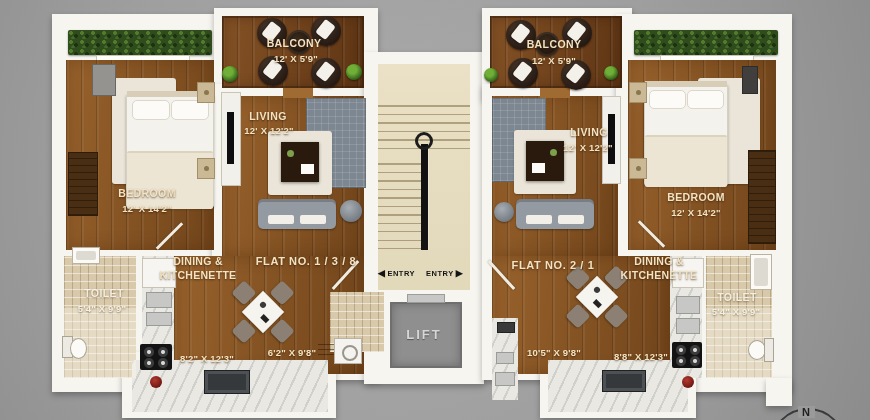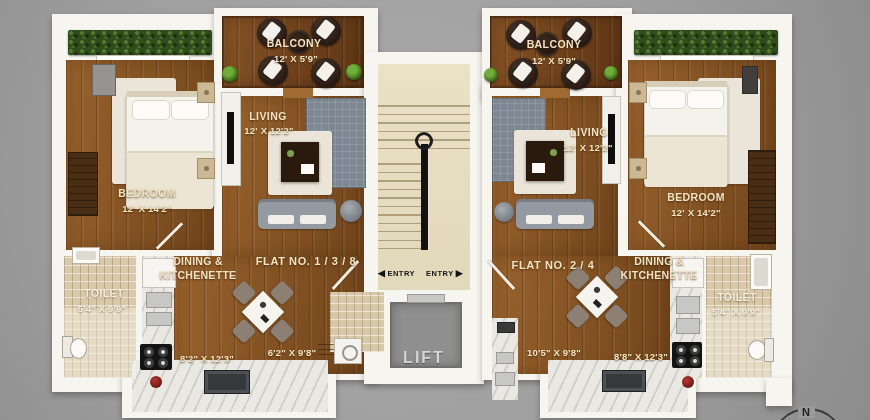--- a/index.html
+++ b/index.html
@@ -26,21 +26,21 @@
         background-size:11px 9px;box-shadow:0 1px 2px rgba(0,0,0,.4);}
   .sill{position:absolute;background:#fdfdfa;border:1px solid #c9c4b4;}
   .lift{position:absolute;background:#8f8f8f;border:2px solid #6f6f6f;box-shadow:inset 0 0 10px rgba(0,0,0,.25);}
   .lbl{position:absolute;transform:translate(-50%,-50%);color:#f2e3c2;font-weight:bold;font-size:10.5px;
        letter-spacing:.4px;white-space:nowrap;text-shadow:0 1px 2px rgba(50,25,5,.65);z-index:30;}
   .dim{font-size:9.5px;letter-spacing:.2px;}
   .flatno{font-size:11px;letter-spacing:.6px;}
   .onTile{color:rgba(252,248,238,.88);text-shadow:0 1px 2px rgba(110,90,50,.7);}
   .wrapLbl{position:absolute;color:#f2e3c2;font-weight:bold;font-size:10.5px;text-align:center;
        line-height:1.3;letter-spacing:.3px;text-shadow:0 1px 2px rgba(50,25,5,.65);z-index:30;}
-  .liftLbl{color:#d6d6d6;font-size:16px;letter-spacing:2px;text-shadow:0 1px 1px rgba(0,0,0,.4);margin-top:24px;}
+  .liftLbl{color:#d6d6d6;font-size:13px;letter-spacing:2px;text-shadow:0 1px 1px rgba(0,0,0,.4);}
   .entry{position:absolute;display:flex;align-items:center;gap:2px;color:#141414;font-weight:bold;
        font-size:7.5px;letter-spacing:.5px;z-index:30;}
   .entry .arr{font-size:9px;line-height:1;}
   .chairR{position:absolute;background:radial-gradient(circle at 40% 35%, #4a382a, #241812 75%);border-radius:50%;box-shadow:0 1px 2px rgba(0,0,0,.5);}
   .cush{position:absolute;left:8px;top:5px;width:13px;height:17px;background:#f4f1ea;border-radius:3px;
        transform:rotate(38deg);box-shadow:-1px 1px 2px rgba(0,0,0,.4);}
   .btable{position:absolute;background:radial-gradient(circle at 45% 40%, #3c2c1d, #1f140c 75%);border-radius:50%;box-shadow:inset 0 0 0 2px rgba(255,255,255,.08),0 1px 2px rgba(0,0,0,.5);}
   .plant{position:absolute;border-radius:50%;background:radial-gradient(circle at 40% 35%, #6fae37 0 30%, #2e5a16 75%);box-shadow:0 1px 2px rgba(0,0,0,.5);}
   .rugW{position:absolute;background:#eae5d8;border-radius:3px;box-shadow:0 1px 2px rgba(0,0,0,.25);}
   .rugG{position:absolute;background:#7d8791;border:1px solid rgba(0,0,0,.25);
@@ -300,19 +300,19 @@
 
   <div class="lbl" style="left:554px;top:44px;">BALCONY</div>
   <div class="lbl dim" style="left:554px;top:60px;">12' X 5'9"</div>
   <div class="lbl" style="left:589px;top:132px;">LIVING</div>
   <div class="lbl dim" style="left:588px;top:147px;">12' X 12'2"</div>
   <div class="lbl" style="left:696px;top:197px;">BEDROOM</div>
   <div class="lbl dim" style="left:696px;top:212px;">12' X 14'2"</div>
   <div class="lbl onTile" style="left:737px;top:297px;">TOILET</div>
   <div class="lbl dim onTile" style="left:736px;top:311px;">5'4" X 9'9"</div>
   <div class="wrapLbl" style="left:612px;top:255px;width:94px;">DINING &amp; KITCHENETTE</div>
-  <div class="lbl flatno" style="left:553px;top:265px;">FLAT NO. 2 / 4</div>
+  <div class="lbl flatno" style="left:553px;top:265px;">FLAT NO. 2 / 1</div>
   <div class="lbl dim" style="left:554px;top:352px;">10'5" X 9'8"</div>
   <div class="lbl dim" style="left:641px;top:356px;">8'8" X 12'3"</div>
 
   <div class="lbl liftLbl" style="left:424px;top:334px;">LIFT</div>
 
 </div>
 
 </body></html>

